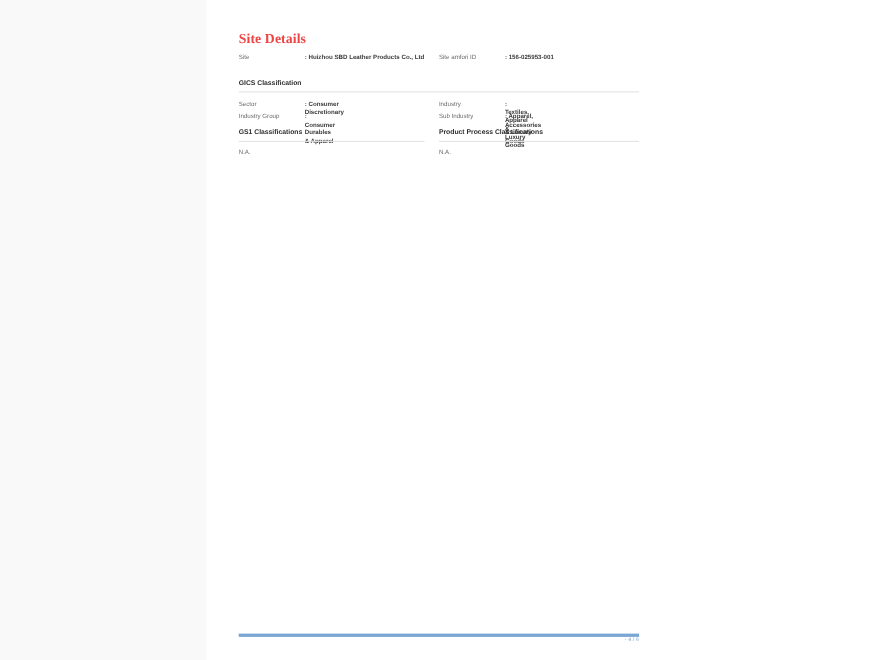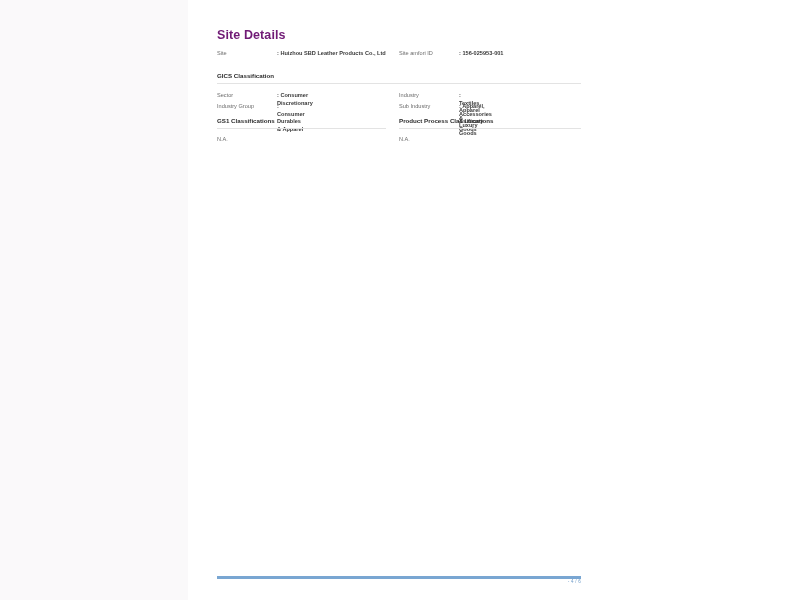--- a/index.html
+++ b/index.html
@@ -43,23 +43,24 @@
     height: 600px;
   }
 
   
   .page-title {
     position: absolute;
     left: 0;
     top: 28px;
     font-size: 12.5px;
     font-weight: bold;
-    color: #701a75;
+    color: #ef4444;
     letter-spacing: 0.1px;
     white-space: nowrap;
+    font-family: Liberation Serif, serif;
   }
 
   
   .row {
     position: absolute;
     left: 0;
     width: 364px;
   }
   .col-left {
     position: absolute;

